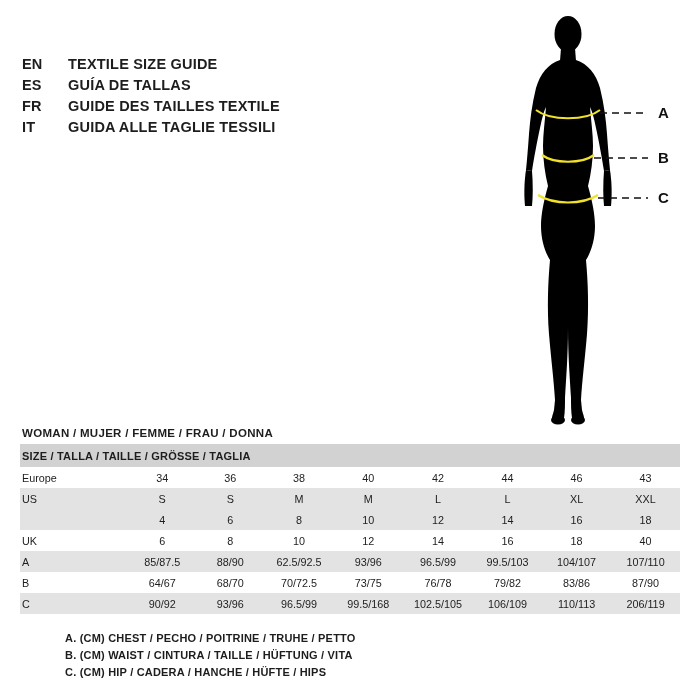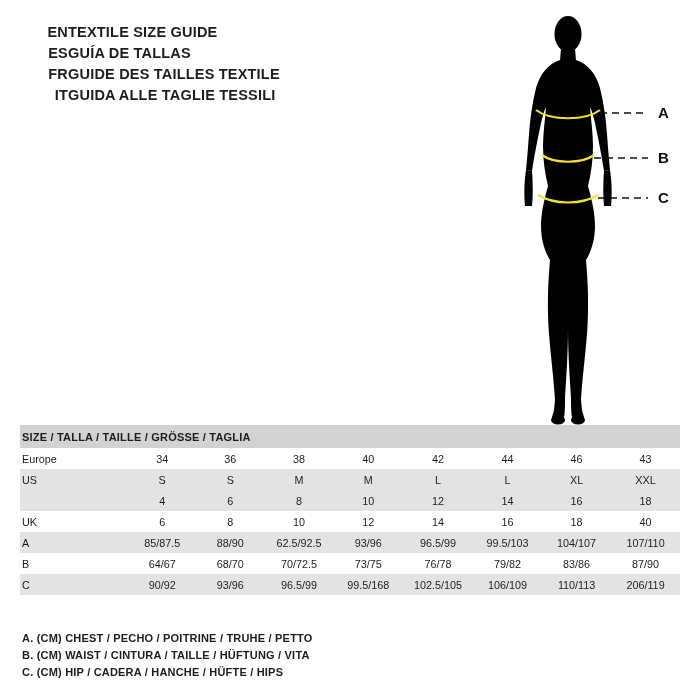--- a/index.html
+++ b/index.html
@@ -28,30 +28,30 @@
     width: 480px;
   }
   .title-row {
     display: flex;
     align-items: baseline;
     height: 21px;
     font-size: 14.5px;
     letter-spacing: 0.2px;
     font-weight: 700;
     color: #1d1d1d;
-    text-align: right;
   }
   .title-lang {
     width: 46px;
     flex: 0 0 46px;
     text-transform: uppercase;
   }
   .title-text {
     text-transform: uppercase;
     white-space: nowrap;
+    margin-top: 32px;
   }
 
   
   .figure {
     position: absolute;
     left: 500px;
     top: 8px;
     width: 190px;
     height: 430px;
   }
@@ -111,20 +111,21 @@
     top: 630px;
     width: 600px;
   }
   .legend-row {
     font-size: 11px;
     font-weight: 700;
     letter-spacing: 0.2px;
     line-height: 17px;
     color: #1d1d1d;
     text-transform: uppercase;
+    margin-left: 43px;
   }
 </style>
 </head>
 <body>
 
 <div class="page">
 
   <div class="titles">
     <div class="title-row">
       <span class="title-lang">EN</span>
@@ -215,20 +216,21 @@
         <line x1="94" y1="150" x2="148" y2="150"></line>
         <line x1="98" y1="190" x2="148" y2="190"></line>
       </g>
       <text x="158" y="110" font-family="Liberation Sans, sans-serif" font-size="15" font-weight="700" fill="#111111">A</text>
       <text x="158" y="155" font-family="Liberation Sans, sans-serif" font-size="15" font-weight="700" fill="#111111">B</text>
       <text x="158" y="195" font-family="Liberation Sans, sans-serif" font-size="15" font-weight="700" fill="#111111">C</text>
     </svg>
   </div>
 
   <div class="table-wrap">
+    <div class="group-head">WOMAN / MUJER / FEMME / FRAU / DONNA</div>
     <table class="size-table">
       <tbody>
         <tr class="head">
           <td class="lbl" colspan="9">SIZE / TALLA / TAILLE / GRÖSSE / TAGLIA</td>
         </tr>
 
         <tr>
           <td class="lbl">Europe</td>
           <td class="val">34</td>
           <td class="val">36</td>

